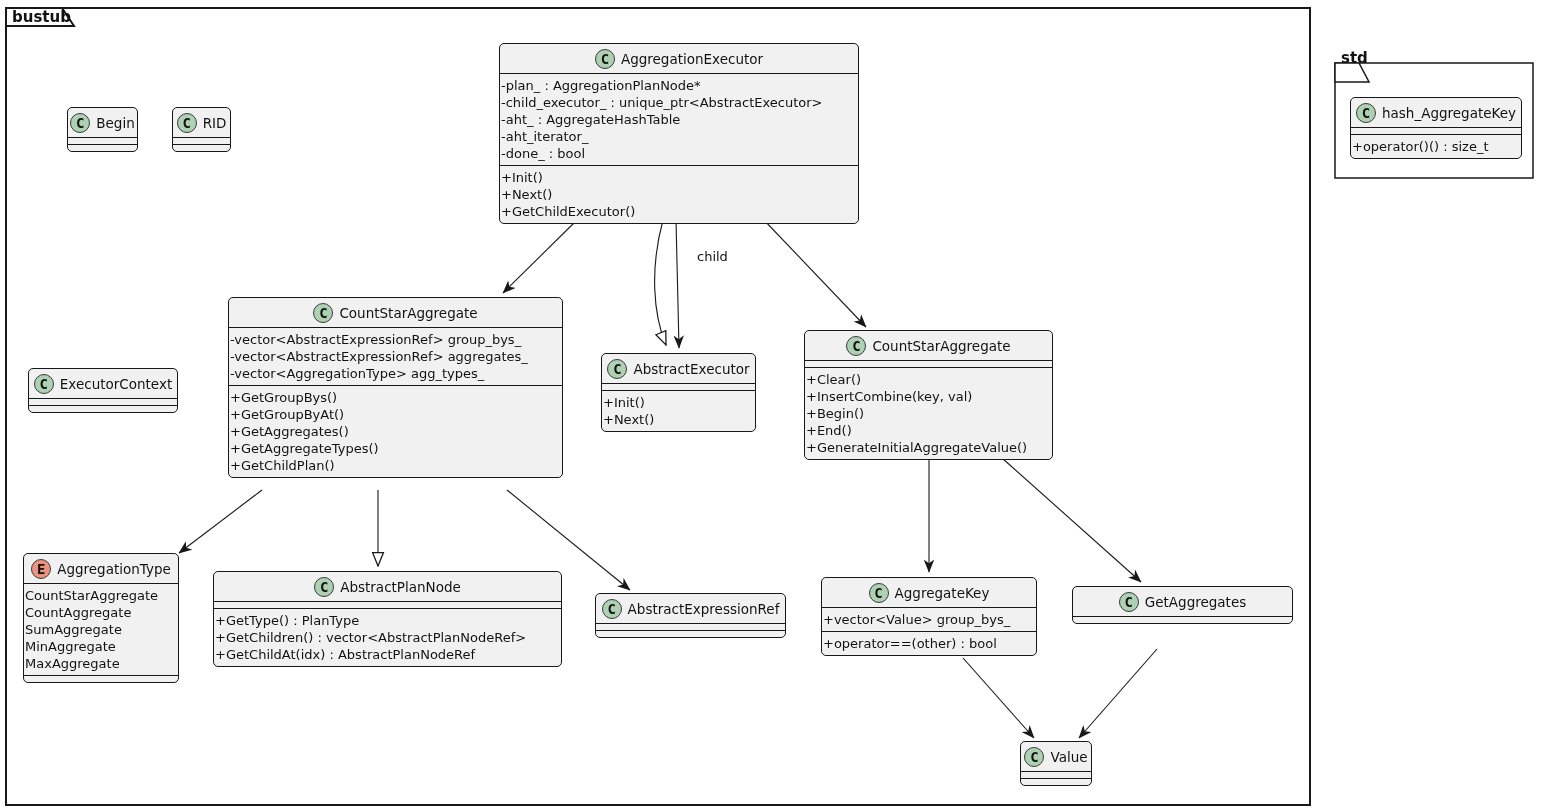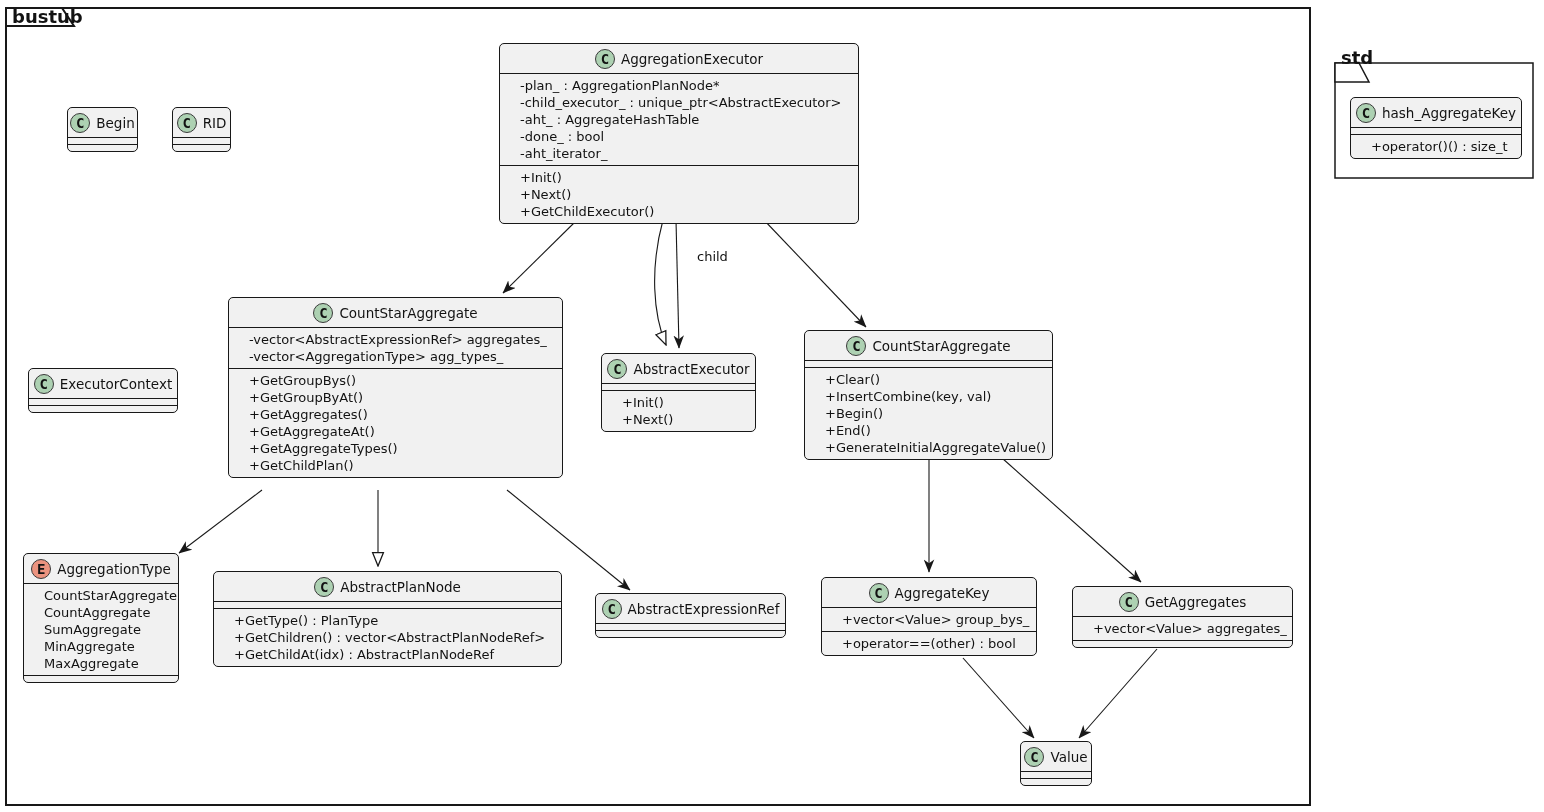--- a/index.html
+++ b/index.html
@@ -9,24 +9,24 @@
   .node { position:absolute; background:#F1F1F1; border:1px solid #181818; border-radius:5px;
           box-sizing:border-box; font-size:13px; }
   .node .title { display:flex; align-items:center; justify-content:center; gap:6px;
                  padding:5px 8px 4px 8px; font-size:13.5px; white-space:nowrap; }
   .spot { width:20px; height:20px; border-radius:50%; border:1px solid #3a3a3a;
           display:inline-flex; align-items:center; justify-content:center;
           font-family:"DejaVu Sans Mono","Liberation Mono",monospace; font-weight:bold;
           font-size:14px; flex:0 0 auto; box-sizing:border-box; }
   .spot.kind-class { background:#ADD1B2; }
   .spot.kind-enum  { background:#EB937F; }
-  .section { border-top:1px solid #181818; padding:3px 20px; }
+  .section { border-top:1px solid #181818; padding:3px 1px; }
   .section.empty { padding:0; height:6px; }
   .row { line-height:17px; white-space:nowrap; }
-  .frame-label { position:absolute; font-weight:bold; font-size:18px; line-height:16px; }
+  .frame-label { position:absolute; font-weight:bold; font-size:15px; line-height:16px; }
   .edge-label { position:absolute; font-size:13px; line-height:15px;margin-left:16px; }
 </style>
 </head>
 <body>
 
 <div id="canvas">
     <svg class="edge-layer" viewBox="0 0 1544 812">
       <defs>
         <marker id="arrow" viewBox="0 0 10 8" refX="9.5" refY="4" markerWidth="12" markerHeight="10" orient="auto-start-reverse">
           <path d="M0,0 L10,4 L0,8 L2.8,4 Z" fill="#181818"></path>
@@ -76,43 +76,43 @@
     </div>
     <div class="node" style="left: 499px; top: 43px; width: 360px;">
       <div class="title">
         <span class="spot kind-class">C</span>
         <span>AggregationExecutor</span>
       </div>
       <div class="section">
         <div class="row">-plan_ : AggregationPlanNode*</div>
         <div class="row">-child_executor_ : unique_ptr&lt;AbstractExecutor&gt;</div>
         <div class="row">-aht_ : AggregateHashTable</div>
+        <div class="row">-aht_iterator_</div>
         <div class="row">-done_ : bool</div>
-        <div class="row">-aht_iterator_</div>
       </div>
       <div class="section">
         <div class="row">+Init()</div>
         <div class="row">+Next()</div>
         <div class="row">+GetChildExecutor()</div>
       </div>
     </div>
     <div class="node" style="left: 228px; top: 297px; width: 335px;">
       <div class="title">
         <span class="spot kind-class">C</span>
         <span>CountStarAggregate</span>
       </div>
       <div class="section">
+        <div class="row">-vector&lt;AbstractExpressionRef&gt; group_bys_</div>
         <div class="row">-vector&lt;AbstractExpressionRef&gt; aggregates_</div>
         <div class="row">-vector&lt;AggregationType&gt; agg_types_</div>
       </div>
       <div class="section">
         <div class="row">+GetGroupBys()</div>
         <div class="row">+GetGroupByAt()</div>
         <div class="row">+GetAggregates()</div>
-        <div class="row">+GetAggregateAt()</div>
         <div class="row">+GetAggregateTypes()</div>
         <div class="row">+GetChildPlan()</div>
       </div>
     </div>
     <div class="node" style="left: 601px; top: 353px; width: 155px;">
       <div class="title">
         <span class="spot kind-class">C</span>
         <span>AbstractExecutor</span>
       </div>
       <div class="section empty"></div>
@@ -187,23 +187,20 @@
       </div>
       <div class="section">
         <div class="row">+operator==(other) : bool</div>
       </div>
     </div>
     <div class="node" style="left: 1072px; top: 586px; width: 221px;">
       <div class="title">
         <span class="spot kind-class">C</span>
         <span>GetAggregates</span>
       </div>
-      <div class="section">
-        <div class="row">+vector&lt;Value&gt; aggregates_</div>
-      </div>
       <div class="section empty"></div>
     </div>
     <div class="node" style="left: 1020px; top: 741px; width: 72px;">
       <div class="title">
         <span class="spot kind-class">C</span>
         <span>Value</span>
       </div>
       <div class="section empty"></div>
       <div class="section empty"></div>
     </div>

